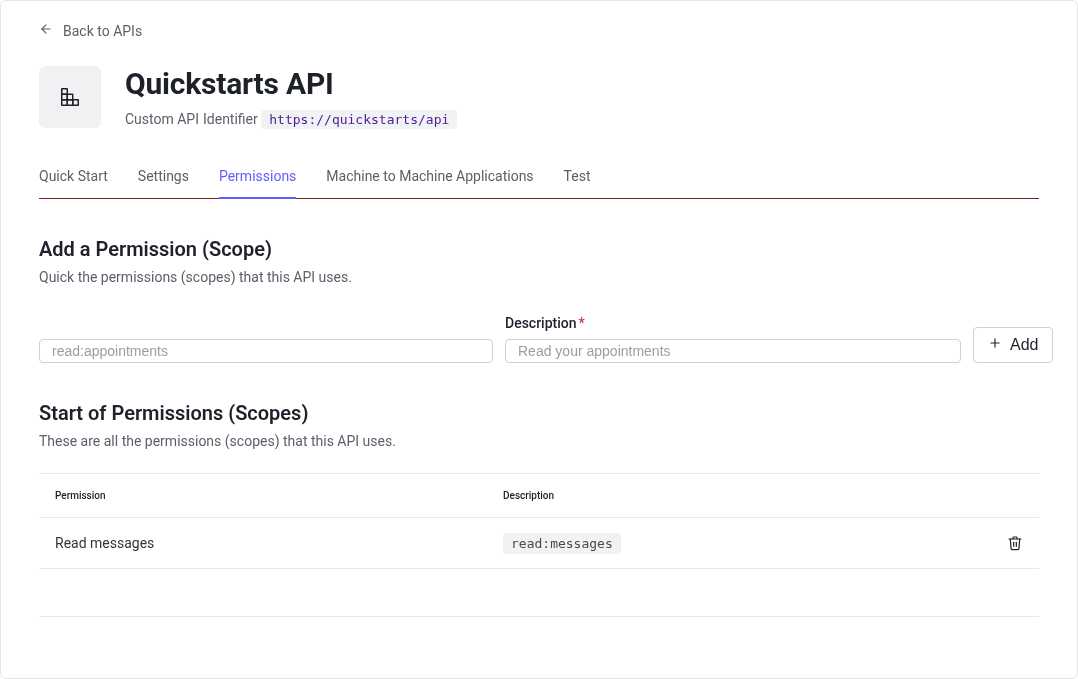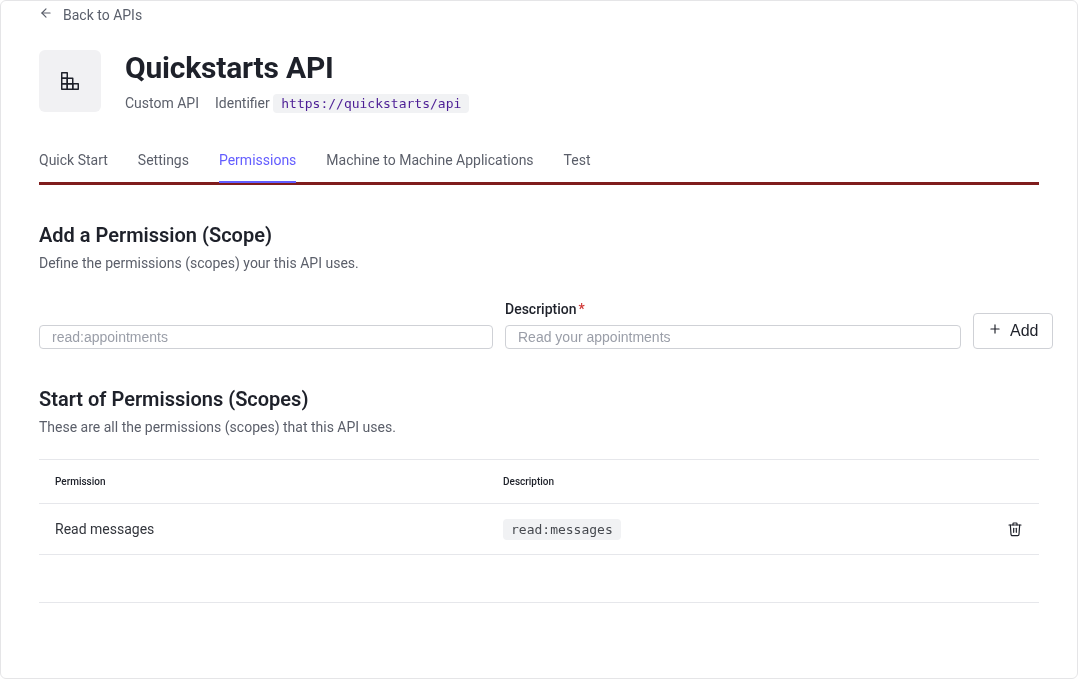--- a/index.html
+++ b/index.html
@@ -1,28 +1,28 @@
 <!DOCTYPE html>
 <html><head>
 <meta charset="utf-8">
 <style>
   * { box-sizing: border-box; margin: 0; padding: 0; }
   html, body { width: 1078px; height: 679px; font-family: -apple-system, BlinkMacSystemFont, "Segoe UI", Roboto, Helvetica, Arial, sans-serif; color: #1e212a; background: #fff; }
-  .frame { width: 1078px; height: 679px; border: 1px solid #e5e5e7; border-radius: 6px; padding: 4px 38px 0 38px; overflow: hidden; }
+  .frame { width: 1078px; height: 679px; border: 1px solid #e5e5e7; border-radius: 6px; padding: 20px 38px 0 38px; overflow: hidden; }
   .backlink { display: inline-flex; align-items: center; gap: 10px; color: #5a5f6b; font-size: 14px; cursor: pointer; user-select: none; }
   .backlink svg { width: 14px; height: 14px; }
   .header { display: flex; align-items: flex-start; gap: 24px; margin-top: 26px; }
   .api-icon { width: 62px; height: 62px; border-radius: 6px; background: #f1f1f3; display: flex; align-items: center; justify-content: center; }
   .api-icon svg { width: 22px; height: 22px; }
   .header-text h1 { font-size: 30px; font-weight: 700; letter-spacing: -0.2px; }
-  .meta { margin-top: 10px; display: flex; align-items: center; gap: 16px; color: #5c606b; font-size: 14px; }
+  .meta { margin-top: 10px; display: flex; align-items: center; gap: 4px; color: #5c606b; font-size: 14px; }
   .meta .id-label { color: #5c606b; }
   .meta code { background: #f1f2f4; padding: 2px 8px; border-radius: 4px; font-family: ui-monospace, SFMono-Regular, Menlo, Consolas, monospace; font-size: 13px; color: #4c1d95; }
 
-  .tabs { display: flex; gap: 30px; border-bottom: 3px solid #7f1d1d; margin-top: 40px; }
+  .tabs { display: flex; gap: 30px; border-bottom: 1px solid #7f1d1d; margin-top: 40px; }
   .tab { padding: 0 0 14px 0; font-size: 14px; color: #5b5f6a; cursor: pointer; position: relative; }
   .tab.active { color: #635dff; }
   .tab.active::after { content: ""; position: absolute; left: 0; right: 0; bottom: -1px; height: 2px; background: #635dff; }
 
   h2 { font-size: 20px; font-weight: 600; margin-top: 38px; }
   .subtle { color: #5b5f6a; font-size: 14px; margin-top: 8px; }
 
   .form-row { display: flex; gap: 12px; margin-top: 30px; align-items: flex-end; }
   .field { display: flex; flex-direction: column; gap: 8px; }
   .field label { font-size: 14px; color: #1e212a; font-weight: 500; }
@@ -85,21 +85,21 @@
 
   <div class="tabs">
     <div class="tab">Quick Start</div>
     <div class="tab">Settings</div>
     <div class="tab active">Permissions</div>
     <div class="tab">Machine to Machine Applications</div>
     <div class="tab">Test</div>
   </div>
 
   <h2>Add a Permission (Scope)</h2>
-  <p class="subtle">Define the permissions (scopes) your this API uses.</p>
+  <p class="subtle">Quick the permissions (scopes) that this API uses.</p>
 
   <div class="form-row">
     <div class="field scope">
       <input type="text" placeholder="read:appointments" style="">
     </div>
     <div class="field desc">
       <label><span>Description</span><span class="req">*</span></label>
       <input type="text" placeholder="Read your appointments" style="">
     </div>
     <button class="add-btn">

